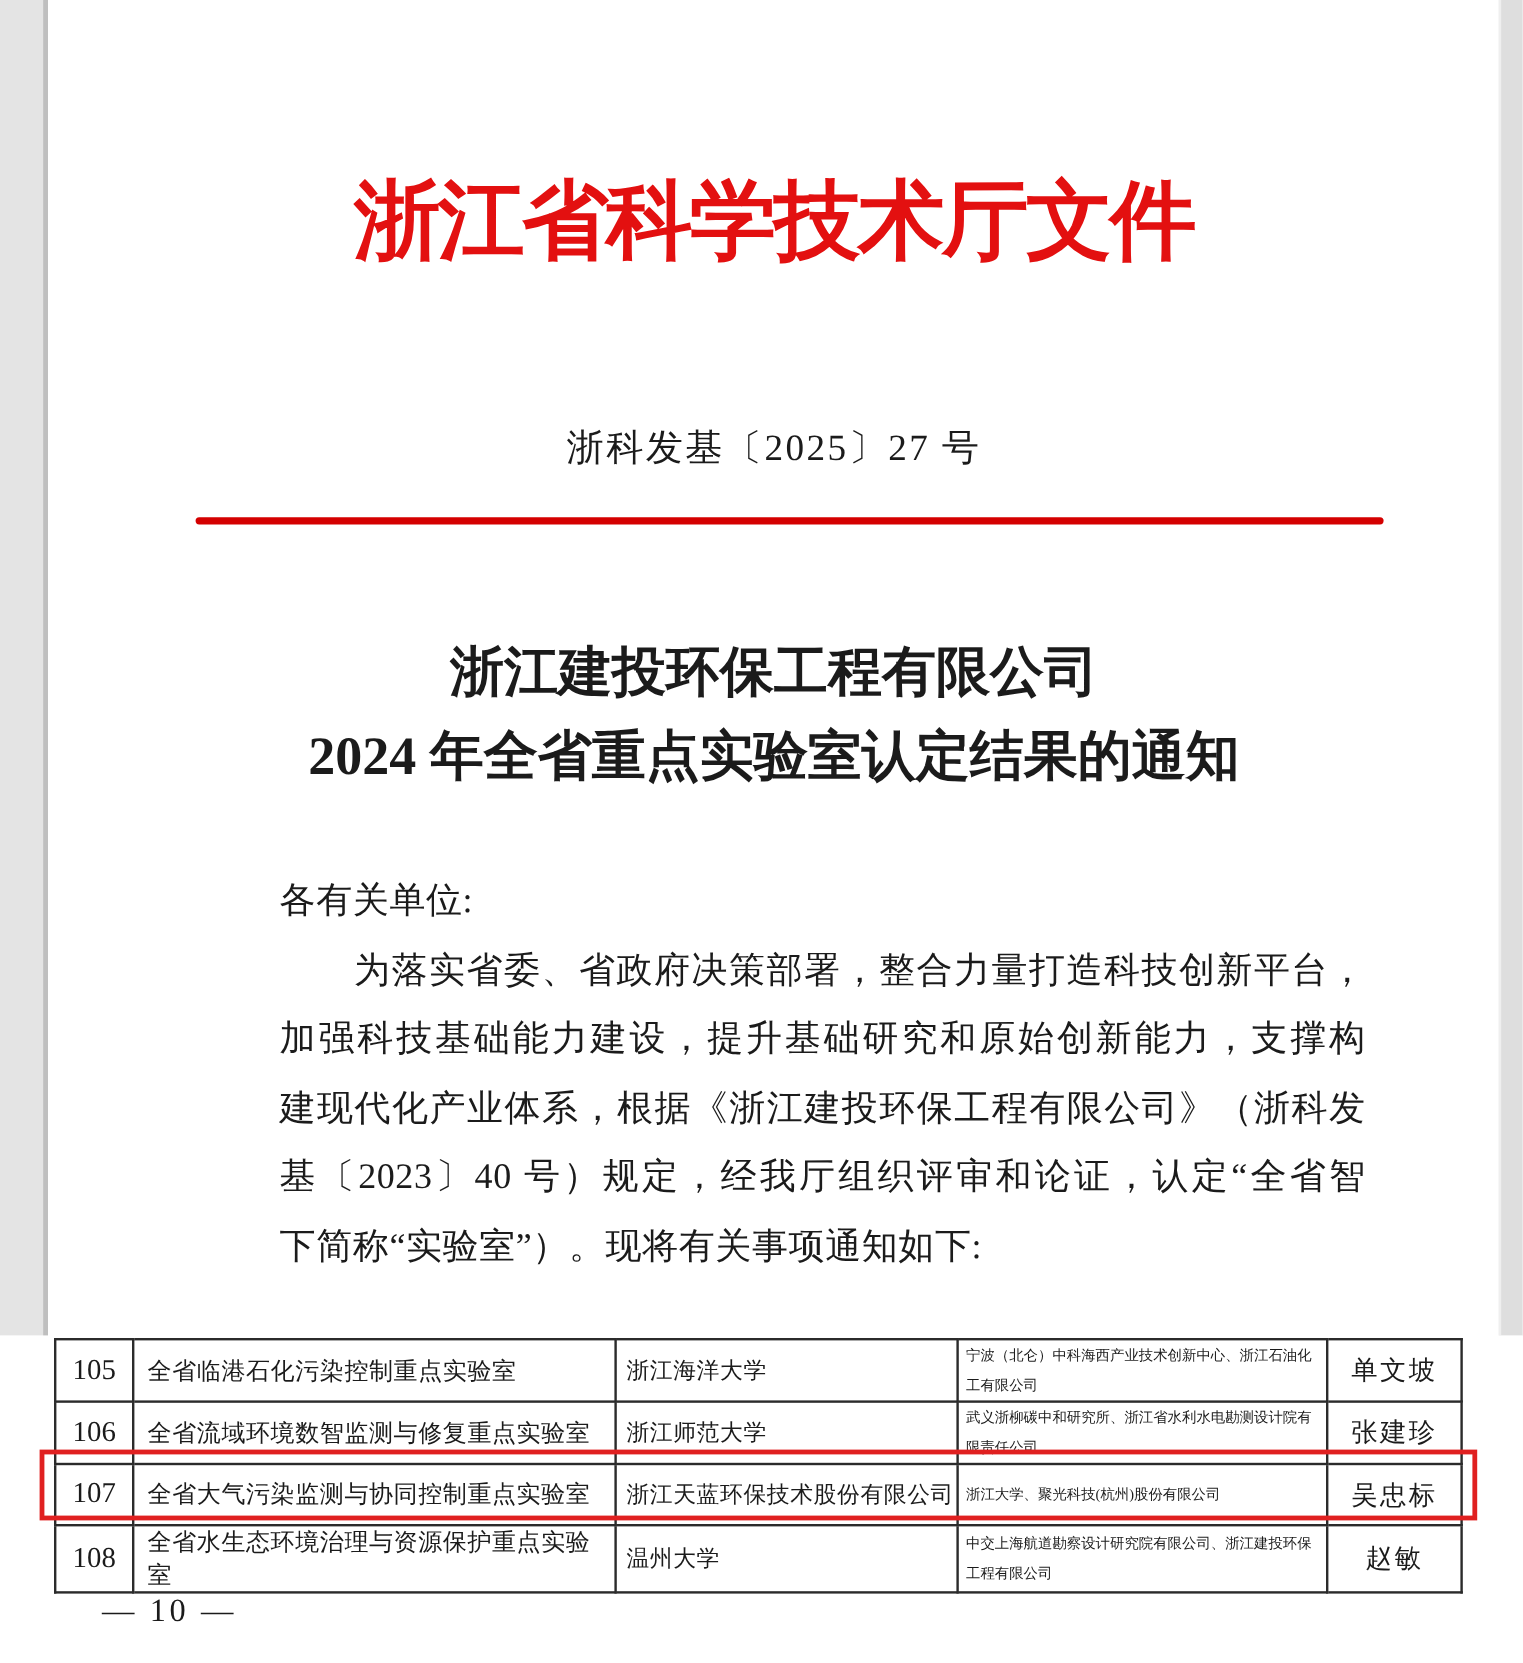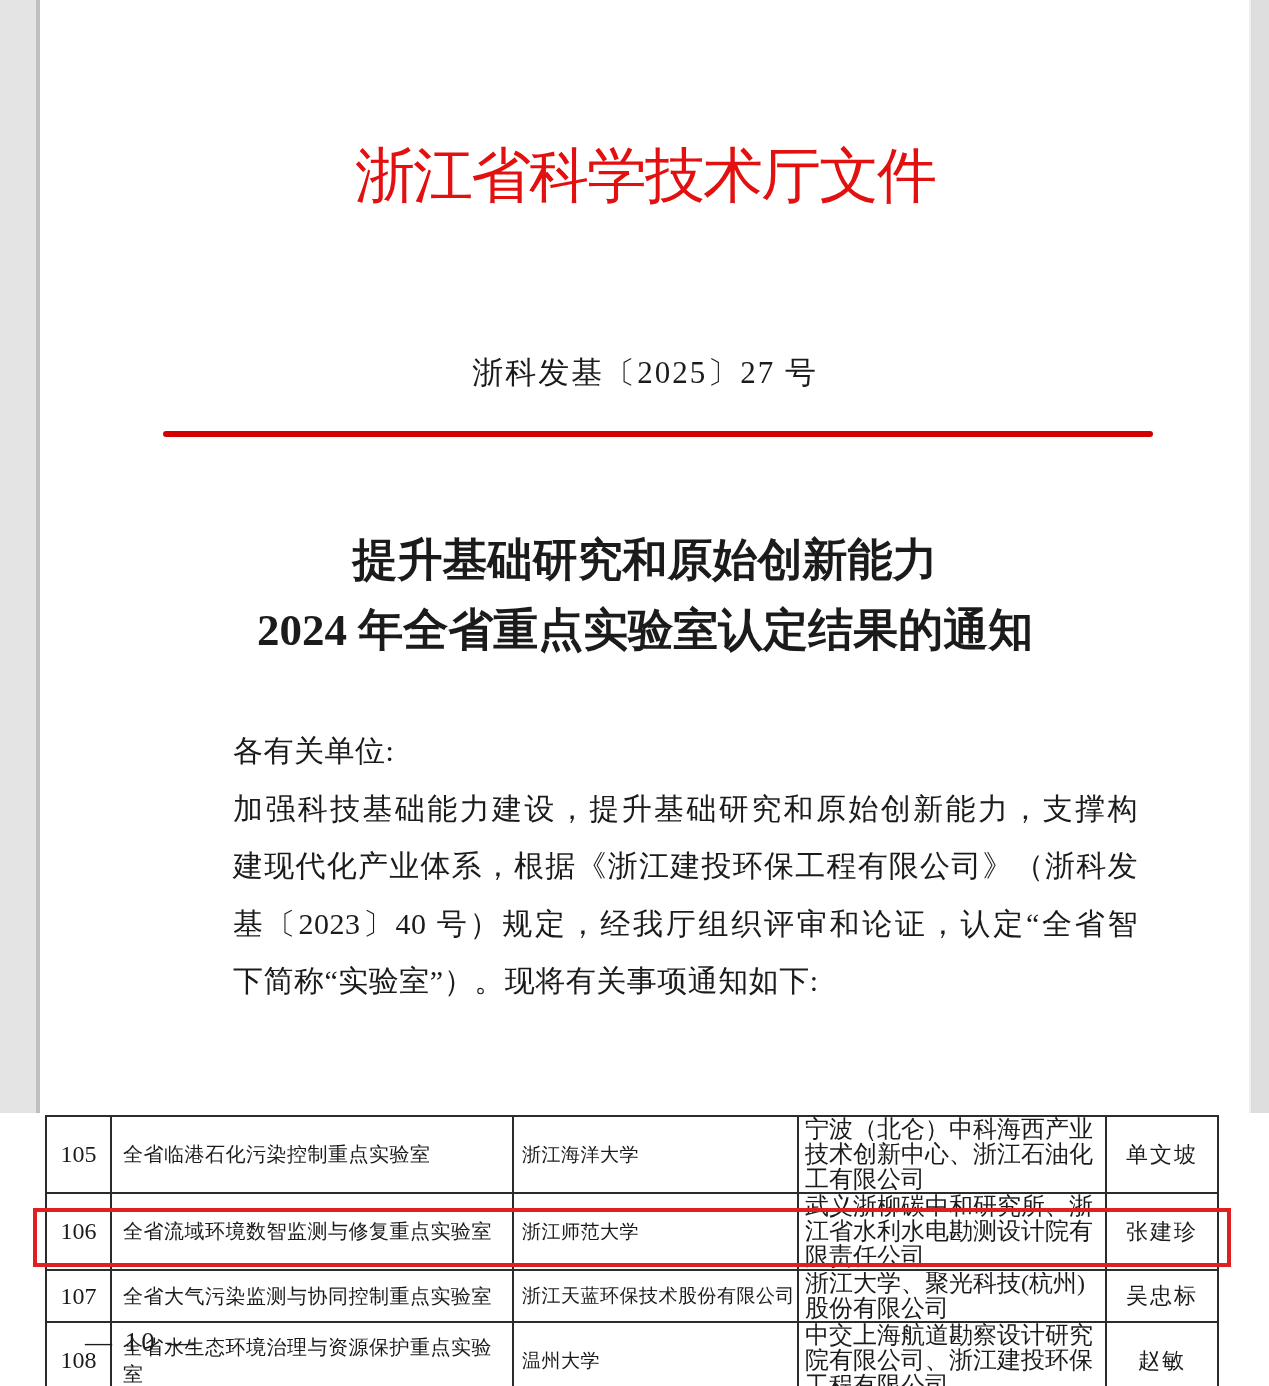--- a/index.html
+++ b/index.html
@@ -12,21 +12,21 @@
     overflow:hidden;
   }
 
   
   .top-section { position:absolute; top:0; left:0; width:1269px; height:1113px; background:#ffffff; }
   .gray-band-left  { position:absolute; left:0; top:0; width:40px; height:100%; background:#e4e4e4; border-right:4px solid #bfbfbf; }
   .gray-band-right { position:absolute; right:0; top:0; width:20px; height:100%; background:#dedede; border-left:2px solid #efefef; }
 
   .red-title {
     position:absolute; top:136px; left:42px; width:1206px;
-    text-align:center; font-size:60px; font-weight:normal; letter-spacing:-2px;
+    text-align:center; font-size:72px; font-weight:bold; letter-spacing:-2px;
     white-space:nowrap;
   }
   .doc-number {
     position:absolute; top:352px; left:42px; width:1206px;
     text-align:center; font-size:31px; letter-spacing:2px;
   }
   .red-rule {
     position:absolute; top:431px; left:163px; width:990px; height:6px;
     border-radius:3px;
   }
@@ -61,21 +61,21 @@
   .col-dir  { width:112px; }
 
   tr.r0 td { height:50px; }
   tr.r1 td { height:47px; }
   tr.r2 td { height:51px;border-radius:12px; }
   tr.r3 td { height:52px; }
 
   td.c-no   { text-align:center; font-size:24px; }
   td.c-lab  { padding-left:11px; font-size:20px; letter-spacing:0.5px; }
   td.c-inst { padding-left:8px;  font-size:19px; letter-spacing:0.5px; }
-  td.c-part { padding-left:6px; padding-right:2px; font-size:24px; line-height:25px; word-break:break-all; }
+  td.c-part { padding-left:6px; padding-right:2px; font-size:12px; line-height:25px; word-break:break-all; }
   td.c-dir  { text-align:center; font-size:22px; letter-spacing:2px; }
 
   .row-highlight-box {
     position:absolute; top:95px; left:33px; width:1198px; height:59px;
     border:4px solid #e02020;
     pointer-events:none;
   }
 
   .page-number {
     position:absolute; top:214px; left:85px;
@@ -88,25 +88,26 @@
 <div class="top-section">
   <div class="gray-band-left"></div>
   <div class="gray-band-right"></div>
 
   <div class="red-title" style="color: rgb(227, 16, 16);">浙江省科学技术厅文件</div>
 
   <div class="doc-number">浙科发基〔2025〕27 号</div>
 
   <div class="red-rule" style="background: rgb(212, 0, 0);"></div>
 
-  <div class="notice-title notice-line1">提升基础研究和原始创新能力</div>
+  <div class="notice-title notice-line1">浙江建投环保工程有限公司</div>
   <div class="notice-title notice-line2">2024 年全省重点实验室认定结果的通知</div>
 
   <div class="body-text">
     <div class="body-line">各有关单位:</div>
+    <div class="body-line fill indent">为落实省委、省政府决策部署，整合力量打造科技创新平台，</div>
     <div class="body-line fill">加强科技基础能力建设，提升基础研究和原始创新能力，支撑构</div>
     <div class="body-line fill">建现代化产业体系，根据《浙江建投环保工程有限公司》（浙科发</div>
     <div class="body-line fill">基〔2023〕40 号）规定，经我厅组织评审和论证，认定“全省智</div>
     <div class="body-line">下简称“实验室”）。现将有关事项通知如下:</div>
   </div>
 </div>
 
 <div class="table-section">
   <table class="labs">
     <colgroup>

